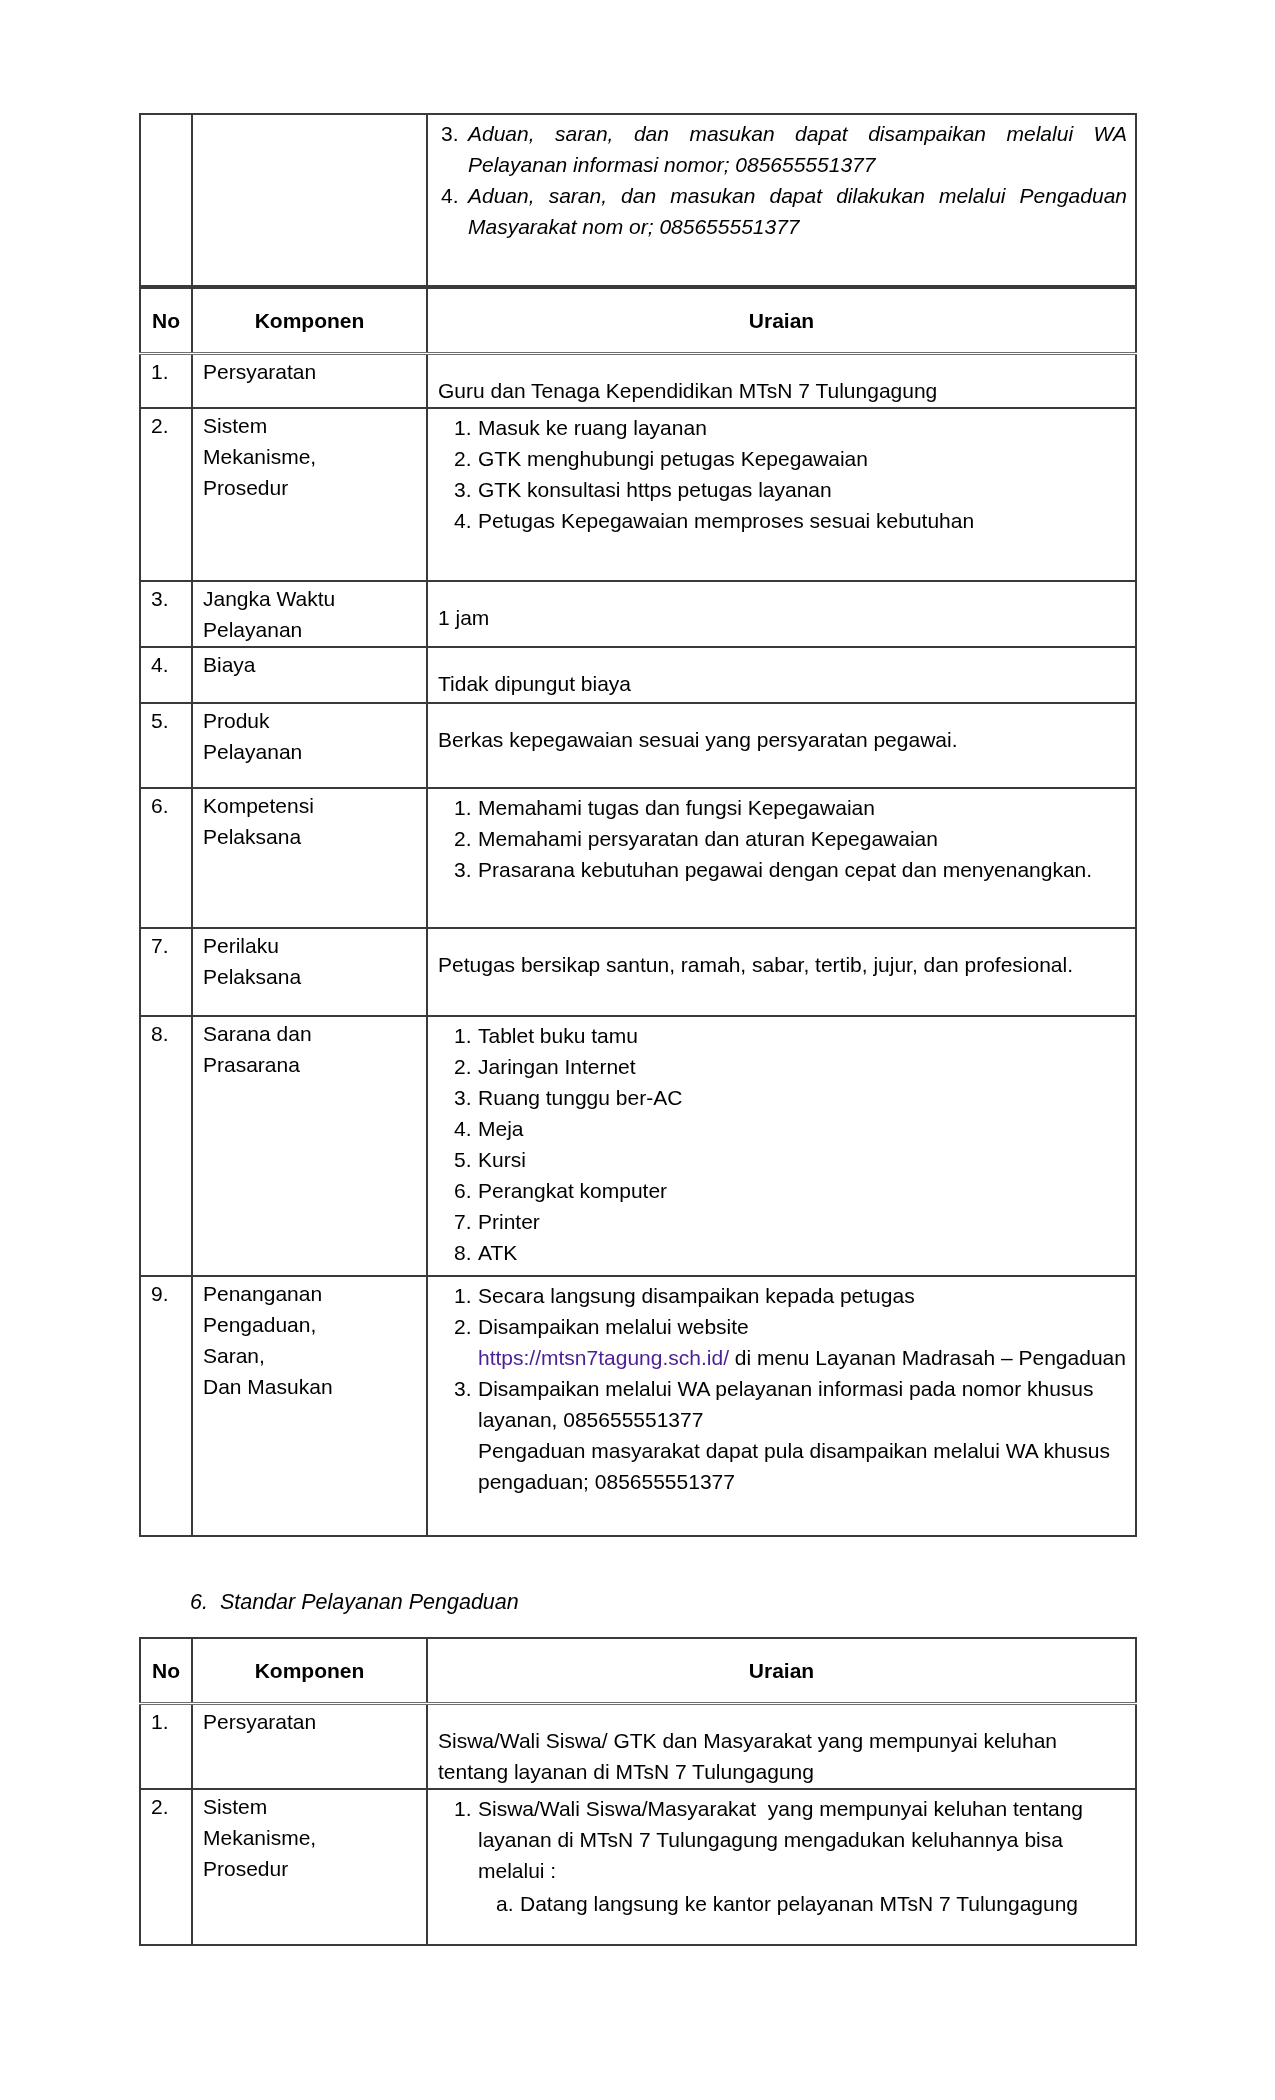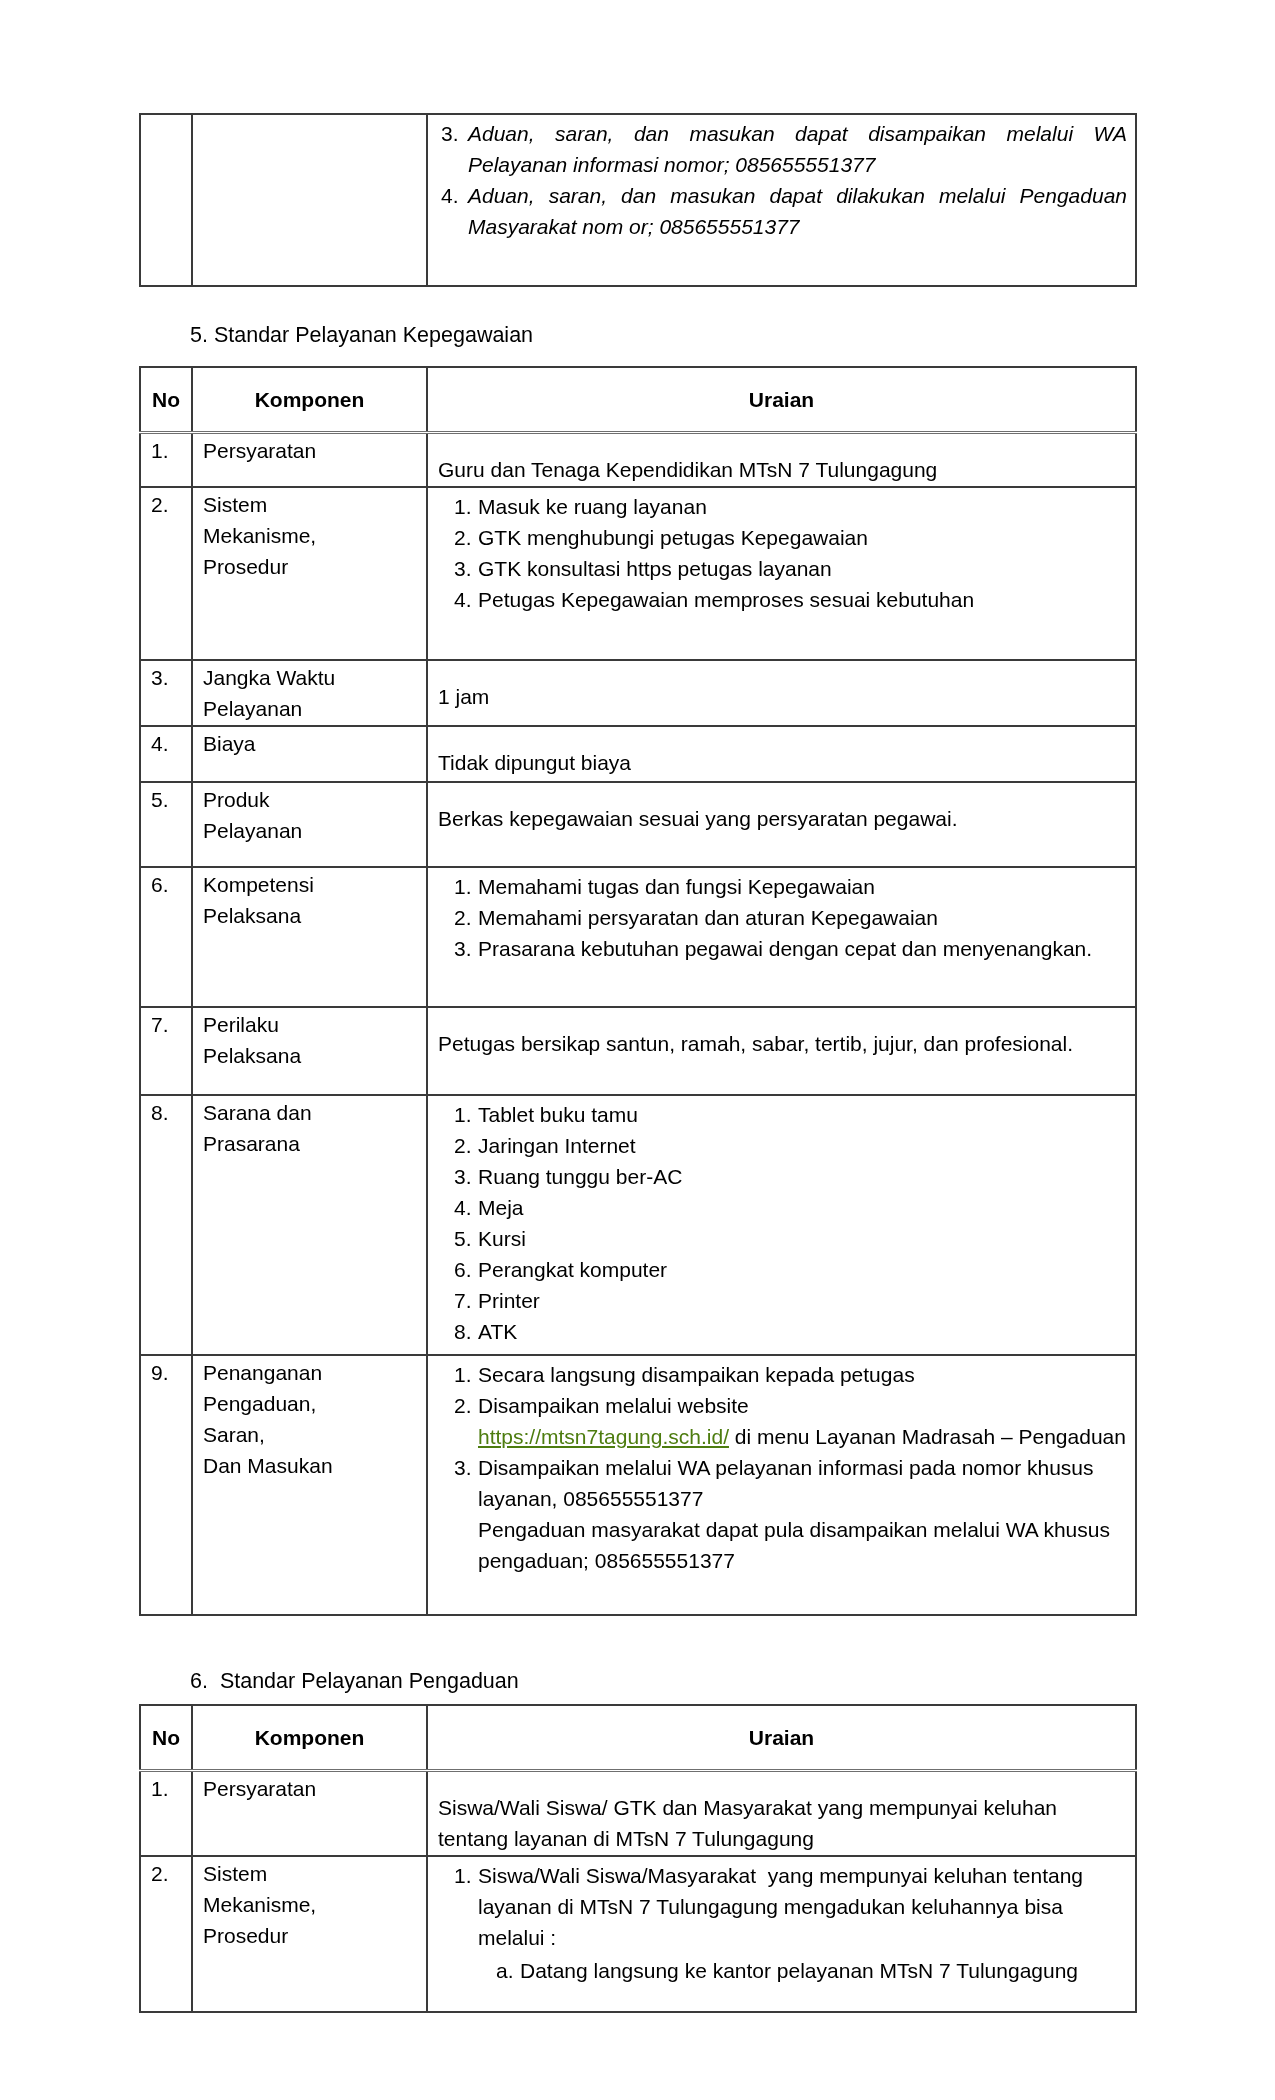--- a/index.html
+++ b/index.html
@@ -32,22 +32,22 @@
   .list{padding-top:2px;}
   .li{display:flex;align-items:flex-start;}
   .li .m{flex:0 0 40px;padding-left:16px;box-sizing:border-box;}
   .li .b{flex:1 1 auto;white-space:pre-wrap;}
   .list.tight .li .m{flex:0 0 30px;padding-left:3px;}
   .list.tight .li .b{text-align:justify;font-style:italic;}
   .list.alpha{margin-left:42px;}
   .heading{
     margin:33px 0 15px 190px;font-size:21.5px;line-height:31px;
   }
-  .heading.h6{margin-top:50px;margin-bottom:7px;}
-  a.doclink{color:#4d7c0f;text-decoration:underline;cursor:pointer;}
+  .heading.h6{margin-top:50px;margin-bottom:19px;font-style:italic;}
+  a.doclink{color:#4c1d95;cursor:pointer;}
 </style>
 </head>
 <body>
 
 <div class="doc">
 
   <table class="std">
     <colgroup>
         <col class="c-no">
         <col class="c-komp">
@@ -66,21 +66,20 @@
               <div class="li">
                 <span class="m">4.</span>
                 <div class="b"><span>Aduan, saran, dan masukan dapat dilakukan melalui Pengaduan Masyarakat nom or; 085655551377</span></div>
               </div>
             </div>
           </td>
         </tr>
       </tbody>
   </table>
 
-  <div class="heading">5. Standar Pelayanan Kepegawaian</div>
 
   <table class="std">
     <colgroup>
         <col class="c-no">
         <col class="c-komp">
         <col class="c-ur">
       </colgroup>
     <thead>
         <tr>
       <th>No</th>

